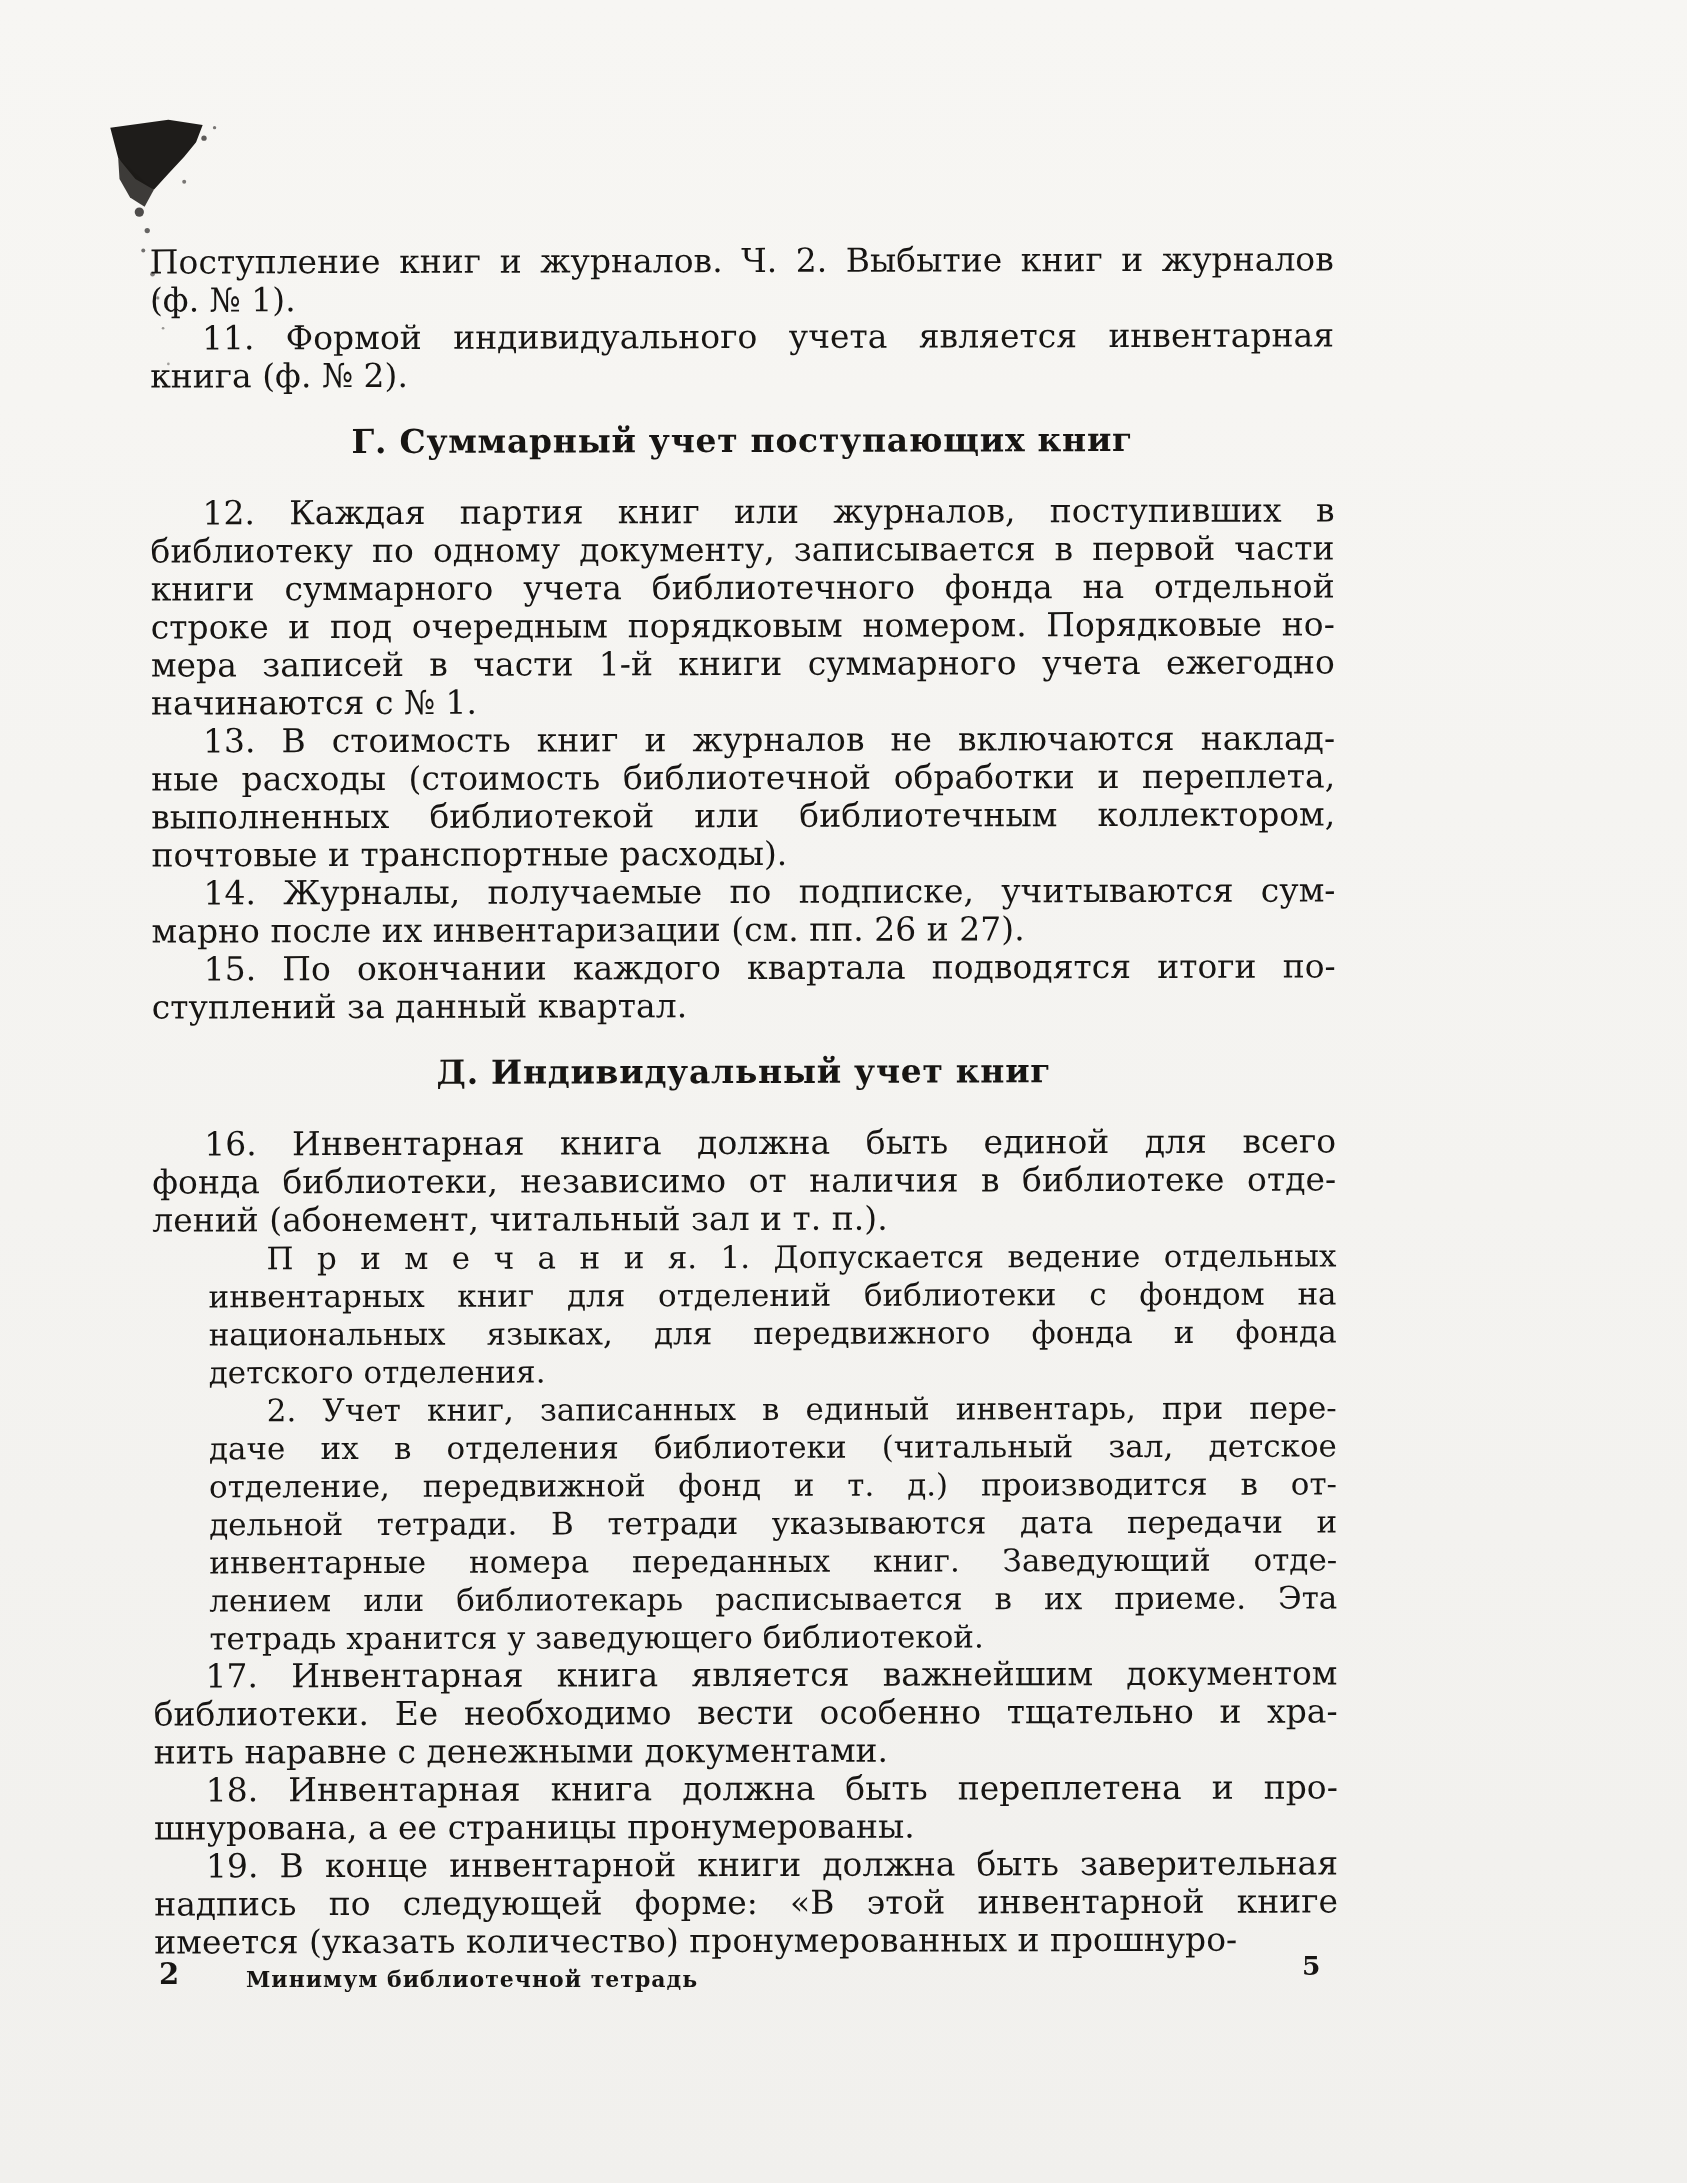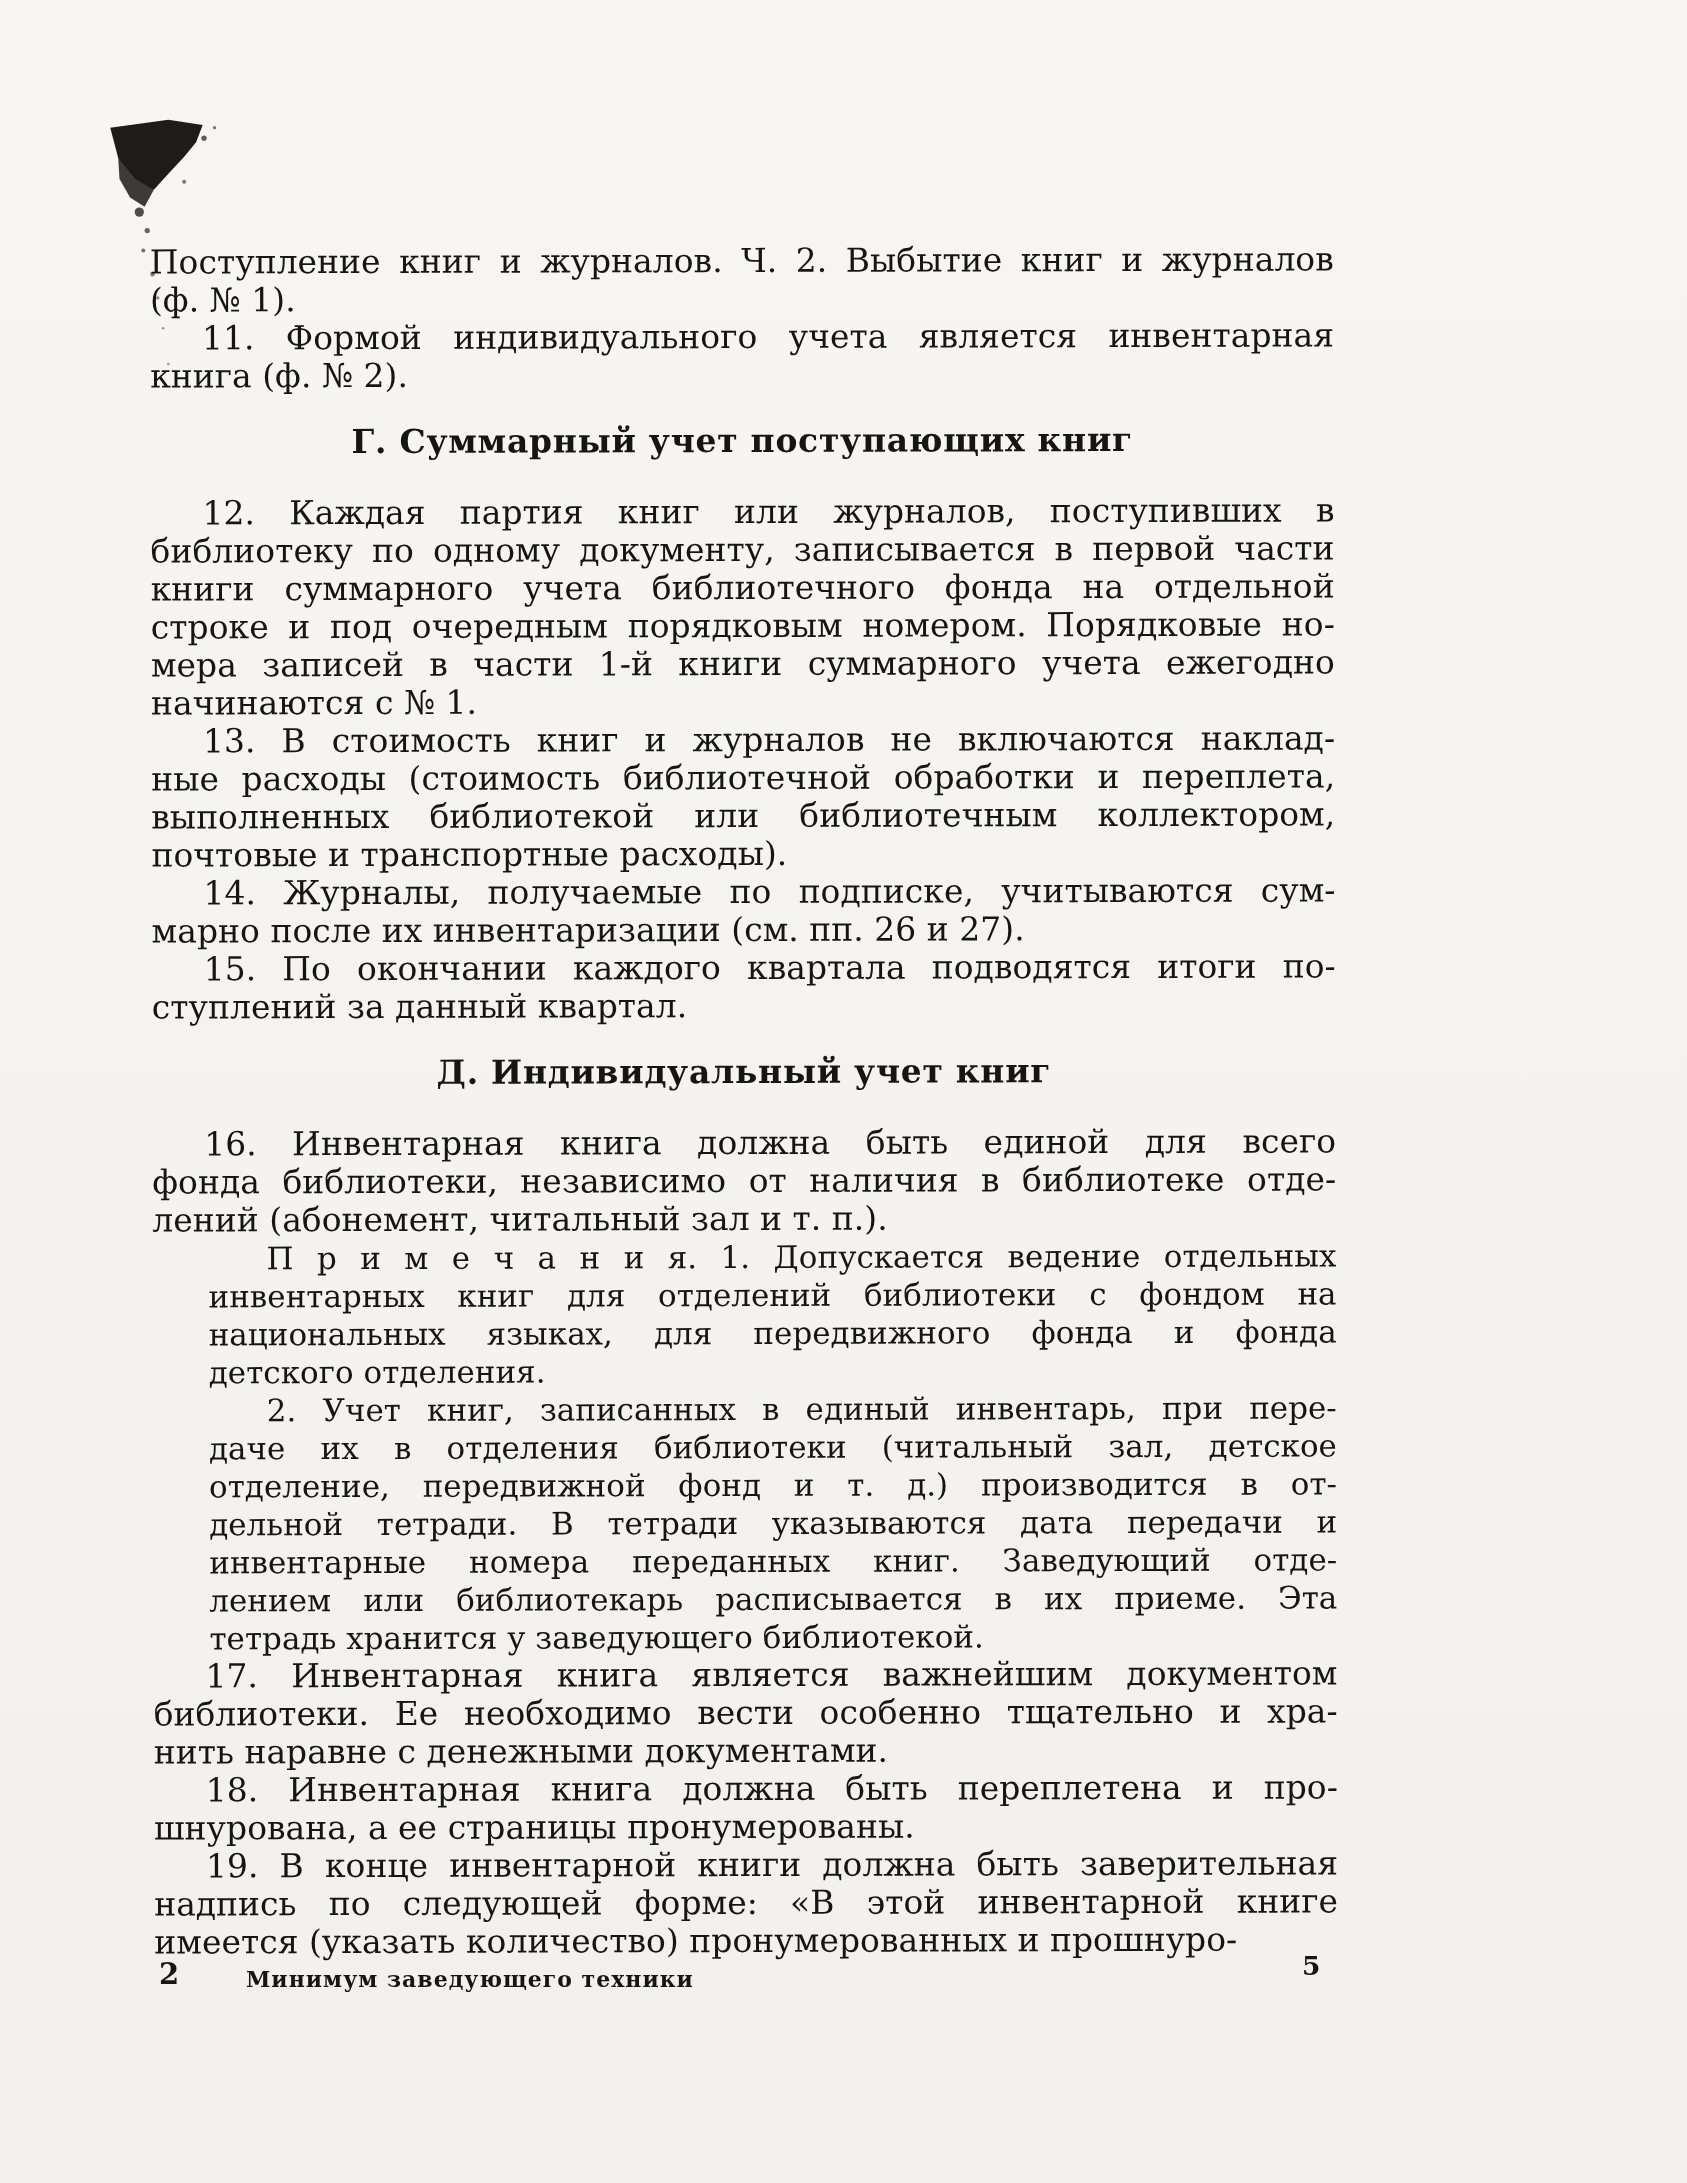--- a/index.html
+++ b/index.html
@@ -131,17 +131,17 @@
         <div class="line last">шнурована, а ее страницы пронумерованы.</div>
       </div>
       <div class="block paragraph">
         <div class="line first-indent">19. В конце инвентарной книги должна быть заверительная</div>
         <div class="line">надпись по следующей форме: «В этой инвентарной книге</div>
         <div class="line last">имеется (указать количество) пронумерованных и прошнуро-</div>
       </div>
     </div>
 
   <span class="footer-signature">2</span>
-  <span class="footer-running-title">Минимум заведующего техники</span>
+  <span class="footer-running-title">Минимум библиотечной тетрадь</span>
   <span class="footer-page-number">5</span>
 
 </div>
 
 
 </body></html>

